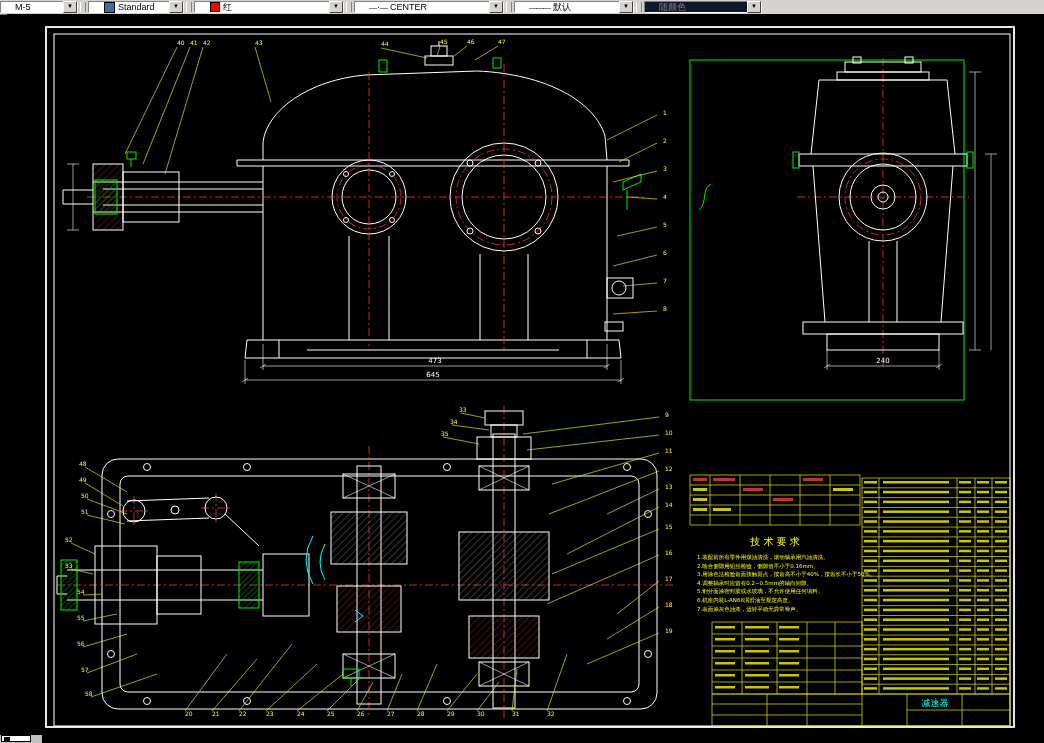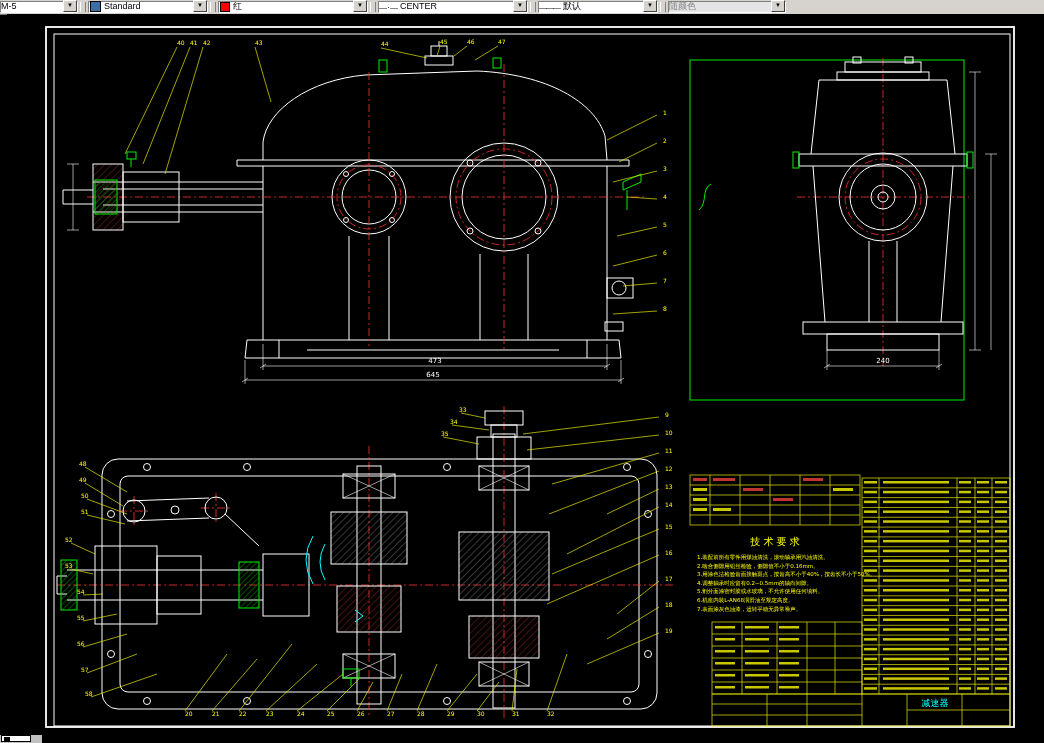--- a/index.html
+++ b/index.html
@@ -2,28 +2,28 @@
 <html><head>
 <meta charset="utf-8">
 <style>
   html,body{margin:0;padding:0;background:#000;}
   .app{position:relative;width:1044px;height:743px;background:#000;overflow:hidden;
        font-family:"Liberation Sans", sans-serif;}
   
   .toolbar{position:absolute;top:0;left:0;width:1044px;height:14px;background:#d6d3ce;
            border-bottom:1px solid #808080;display:flex;align-items:center;}
   .grip{width:4px;height:10px;border-left:1px solid #fff;border-right:1px solid #808080;margin:0 2px;}
-  .combo{display:flex;align-items:flex-end;height:12px;background:#fff;
+  .combo{display:flex;align-items:center;height:12px;background:#fff;
          border:1px solid;border-color:#808080 #fff #fff #808080;font-size:9px;color:#000;
-         padding-left:0;box-sizing:border-box;}
+         padding-left:14px;box-sizing:border-box;}
   .combo .txt{white-space:nowrap;overflow:hidden;flex:1;line-height:11px;}
   .combo .arrow{width:12px;height:10px;background:#d6d3ce;margin-left:2px;
          border:1px solid;border-color:#fff #404040 #404040 #fff;
          font-size:6px;line-height:9px;text-align:center;color:#000;flex:none;}
-  .combo.disabled{background:#e5e5e5;color:#848284;}
+  .combo.disabled{background:#0f172a;color:#848284;}
   .swatch{width:8px;height:8px;background:#ff0000;border:1px solid #000;margin:0 3px 0 1px;flex:none;}
   .sticon{width:9px;height:9px;background:#3a6ea5;border:1px solid #000;margin:0 3px 0 1px;flex:none;}
   .ltprev{font-size:8px;letter-spacing:-1px;margin-right:3px;color:#000;flex:none;}
   
   .canvas{position:absolute;top:14px;left:7px;}
   svg text{font-family:"DejaVu Sans", sans-serif;}
   .w{stroke:#ffffff;stroke-width:1;fill:none;}
   .w2{stroke:#ffffff;stroke-width:1.8;fill:none;}
   .wt{stroke:#ffffff;stroke-width:0.6;fill:none;}
   .rd{stroke:#ff3030;stroke-width:0.8;fill:none;stroke-dasharray:8 3 2 3;}
@@ -44,21 +44,21 @@
 <body>
 
 <div class="app">
 
   <div class="toolbar">
     <div class="combo" style="width:78px">
       <span class="txt">M-5</span>
       <span class="arrow">▼</span>
     </div>
     <div class="grip"></div>
-    <div class="combo" style="width:120px">
+    <div class="combo" style="width:96px">
       <span class="sticon"></span>
       <span class="txt">Standard</span>
       <span class="arrow">▼</span>
     </div>
     <div class="grip"></div>
     <div class="combo" style="width:150px">
       <span class="swatch"></span>
       <span class="txt">红</span>
       <span class="arrow">▼</span>
     </div>

